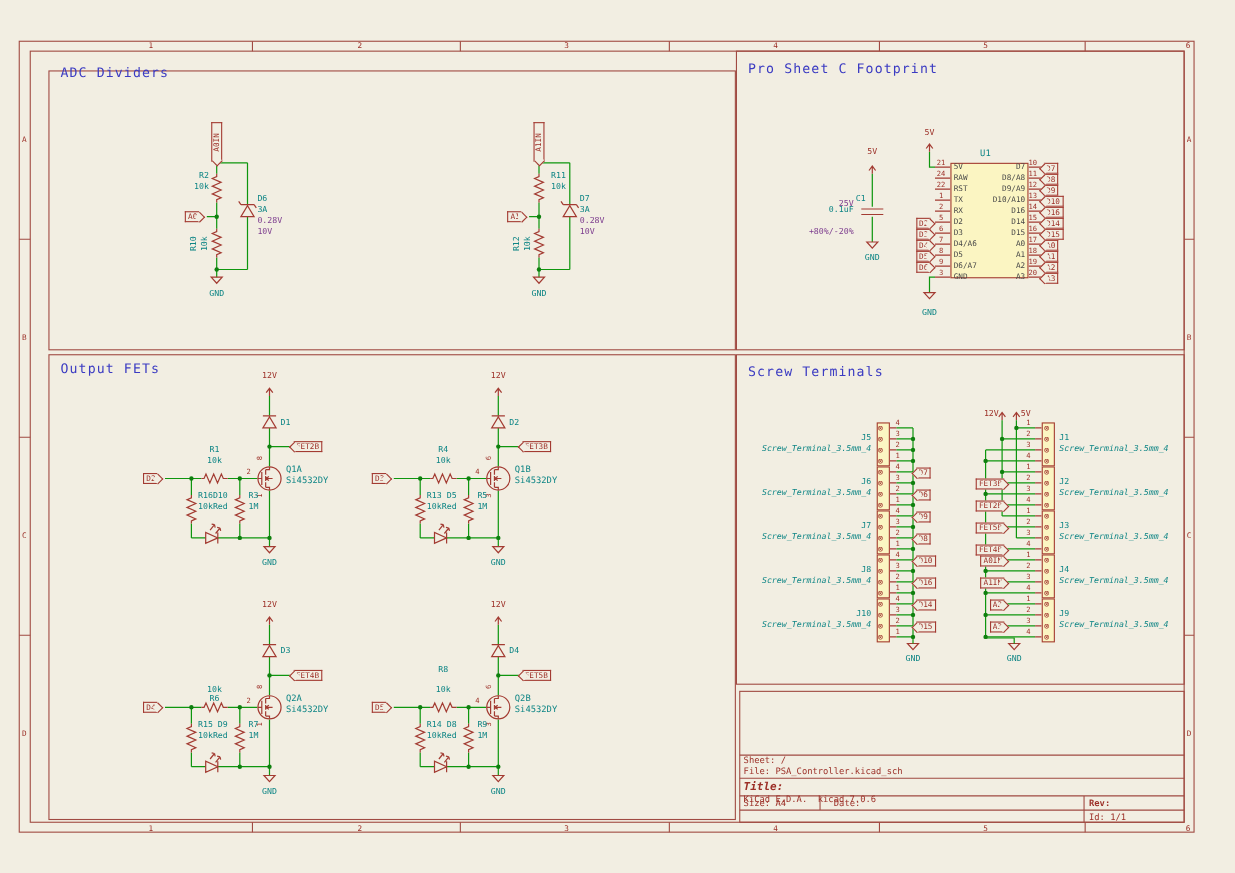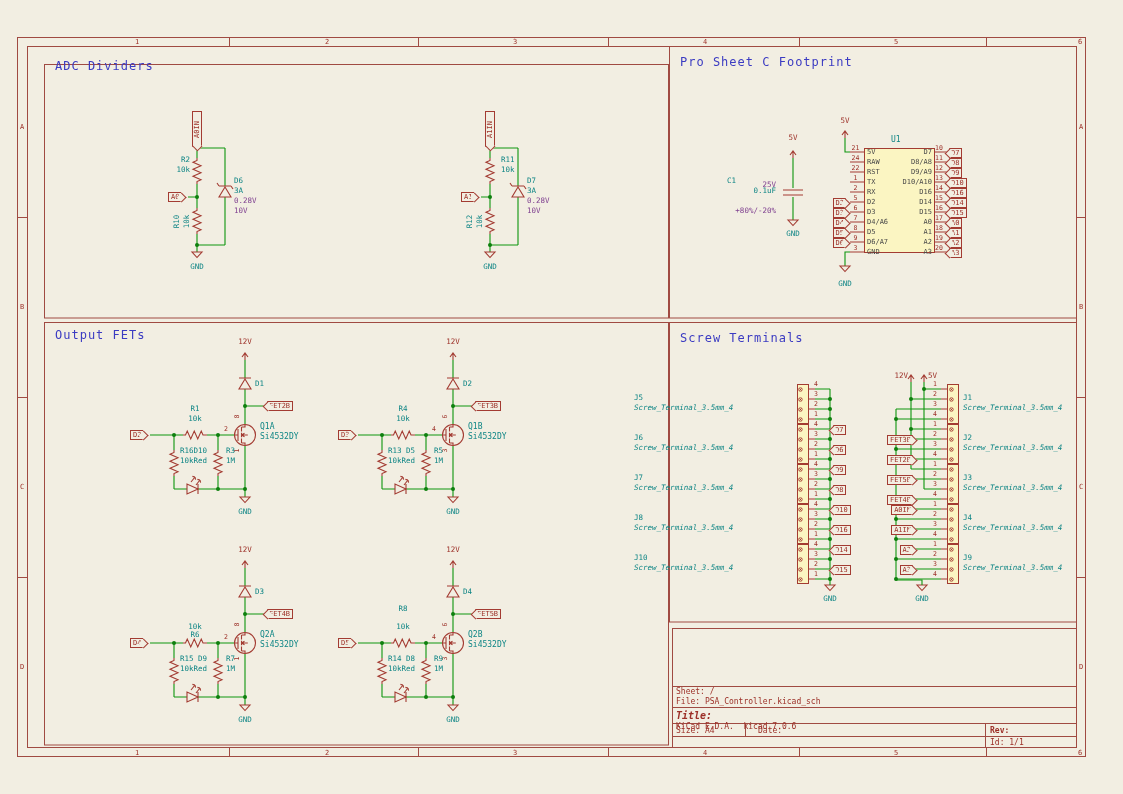--- a/index.html
+++ b/index.html
@@ -38,21 +38,21 @@
   .u1l .pname{left:47px;}
   .u1l .glabel{right:84px;top:0.5px;}
   .u1r .pname{left:0;width:32px;text-align:right;}
   .u1r .pnum{left:35px;width:14px;text-align:left;top:-2.5px;}
   .u1r .glabel{left:49px;top:0.5px;}
   
   .swl .circ{left:1px;} .swl .pnum{left:13px;width:12px;text-align:center;top:-3px;}
   .swl .glabel{left:36px;top:0.5px;}
   .swr .pnum{left:49px;width:12px;text-align:center;top:-3px;} .swr .circ{left:69px;}
   .swr .glabel{right:67px;top:0.5px;}
-  .sgl .ref,.sgl .val{position:absolute;left:0;width:158px;text-align:left;color:#0E8585;}
+  .sgl .ref,.sgl .val{position:absolute;left:0;width:158px;text-align:right;color:#0E8585;}
   .sgr .ref,.sgr .val{position:absolute;left:16px;color:#0E8585;}
   .ref{font-size:7.5px;line-height:8px;top:10px;} .val{font-size:7.5px;line-height:8px;top:20px;font-style:italic;}
 </style>
 </head>
 <body>
 
 <div id="page">
 
 <svg class="art" width="1123" height="794" viewBox="0 0 1123 794">
   <defs>
@@ -252,21 +252,21 @@
   <span class="t s75 teal vtxt ctr" style="left:161px;top:217px;width:30px">R12</span>
   <span class="t s75 teal vtxt ctr" style="left:171px;top:217px;width:30px">10k</span>
   <span class="t s75 teal" style="left:234px;top:176px">D7</span>
   <span class="t s75 teal" style="left:234px;top:186px">3A</span>
   <span class="t s75 pur" style="left:234px;top:196px">0.28V</span>
   <span class="t s75 pur" style="left:234px;top:206px">10V</span>
   <span class="t s75 teal ctr" style="left:177px;top:262px;width:40px">GND</span>
 </div>
 
 <span class="t s75 red ctr" style="left:773px;top:133px;width:40px">5V</span>
-<span class="t s75 teal rt" style="left:656px;top:176px;width:80px">C1</span>
+<span class="t s75 teal rt" style="left:707px;top:176px;width:80px">C1</span>
 <span class="t s75 teal rt" style="left:696px;top:186px;width:80px">0.1uF</span>
 <span class="t s75 pur rt" style="left:696px;top:180px;width:80px">25V</span>
 <span class="t s75 pur rt" style="left:696px;top:206px;width:80px">+80%/-20%</span>
 <span class="t s75 teal ctr" style="left:773px;top:229px;width:40px">GND</span>
 
 <div class="body" style="left:864px;top:148px;width:71px;height:105px"></div>
 <span class="t s8 teal" style="left:891px;top:135px">U1</span>
 <span class="t s75 red ctr" style="left:825px;top:116px;width:40px">5V</span>
 <span class="t s75 teal ctr" style="left:825px;top:279px;width:40px">GND</span>
 <div class="col u1l" style="left:820px;top:147px;width:110px">

